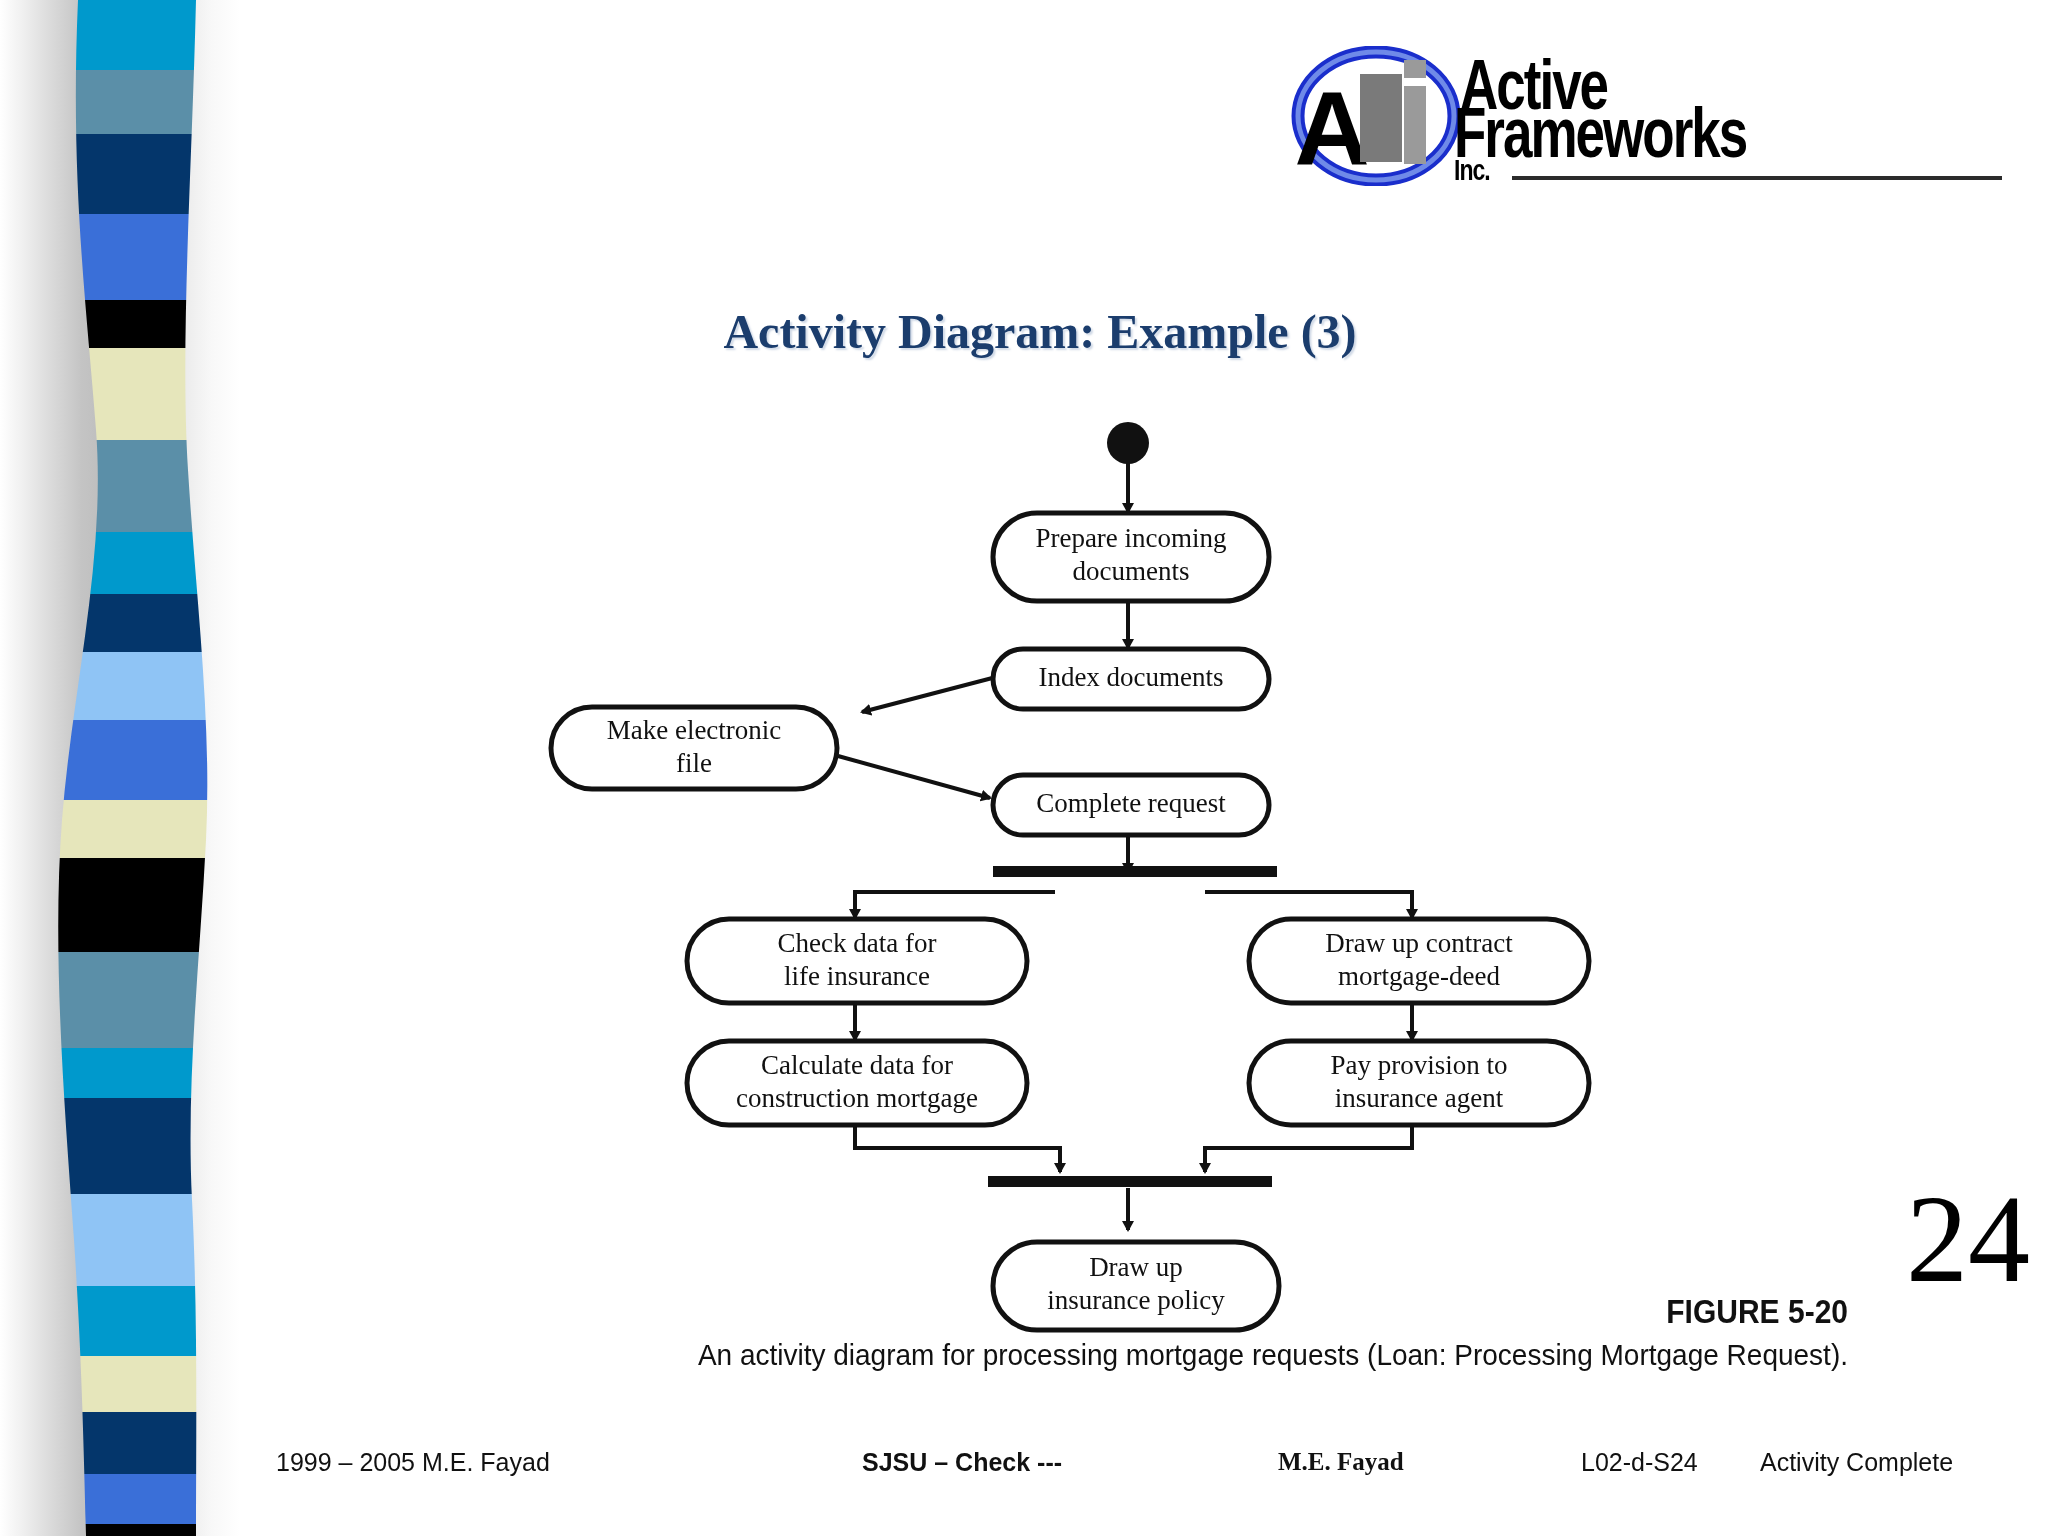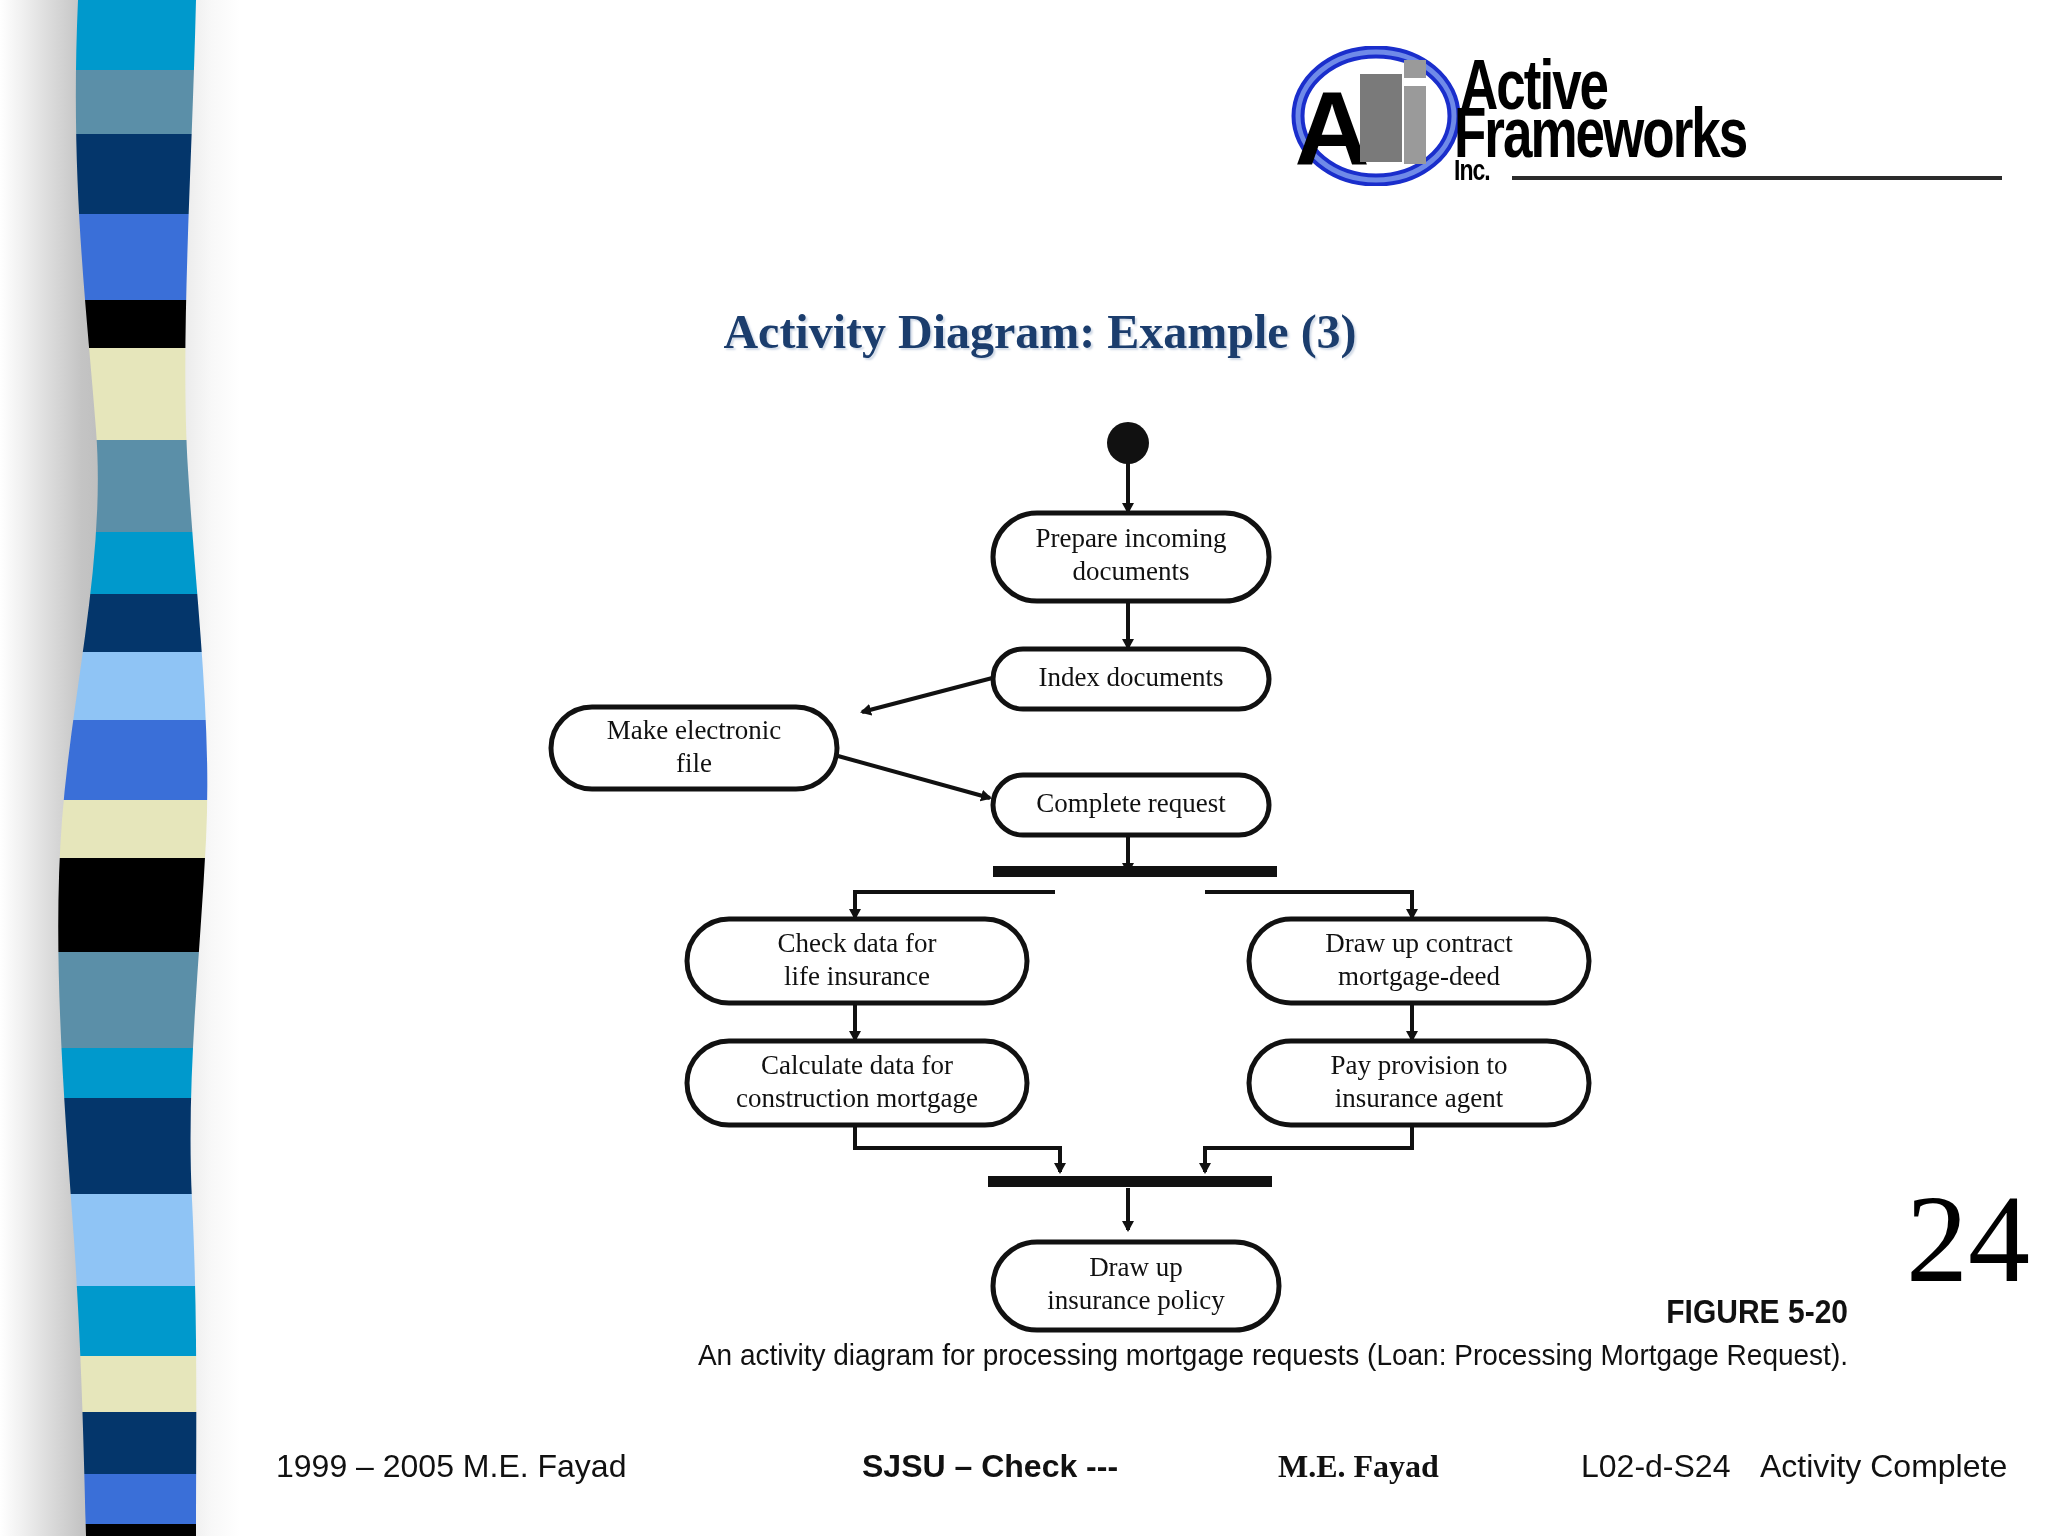--- a/index.html
+++ b/index.html
@@ -186,21 +186,21 @@
   #footer {
     position: absolute;
     left: 0;
     top: 1444px;
     width: 2048px;
     height: 60px;
     z-index: 4;
   }
   .footer-cell {
     position: absolute;
-    font-size: 32px;
+    font-size: 25px;
     color: #111111;
     white-space: nowrap;
   }
   #footer-copyright { left: 276px;  top: 4px; font-family: "Liberation Sans", sans-serif; }
   #footer-course    { left: 862px;  top: 4px; font-family: "Liberation Sans", sans-serif; font-weight: bold; }
   #footer-author    { left: 1278px; top: 4px; font-family: "Liberation Serif", serif; font-weight: bold; }
   #footer-code      { left: 1581px; top: 4px; font-family: "Liberation Sans", sans-serif; }
   #footer-topic     { left: 1760px; top: 4px; font-family: "Liberation Sans", sans-serif; }
 </style>
 </head>

